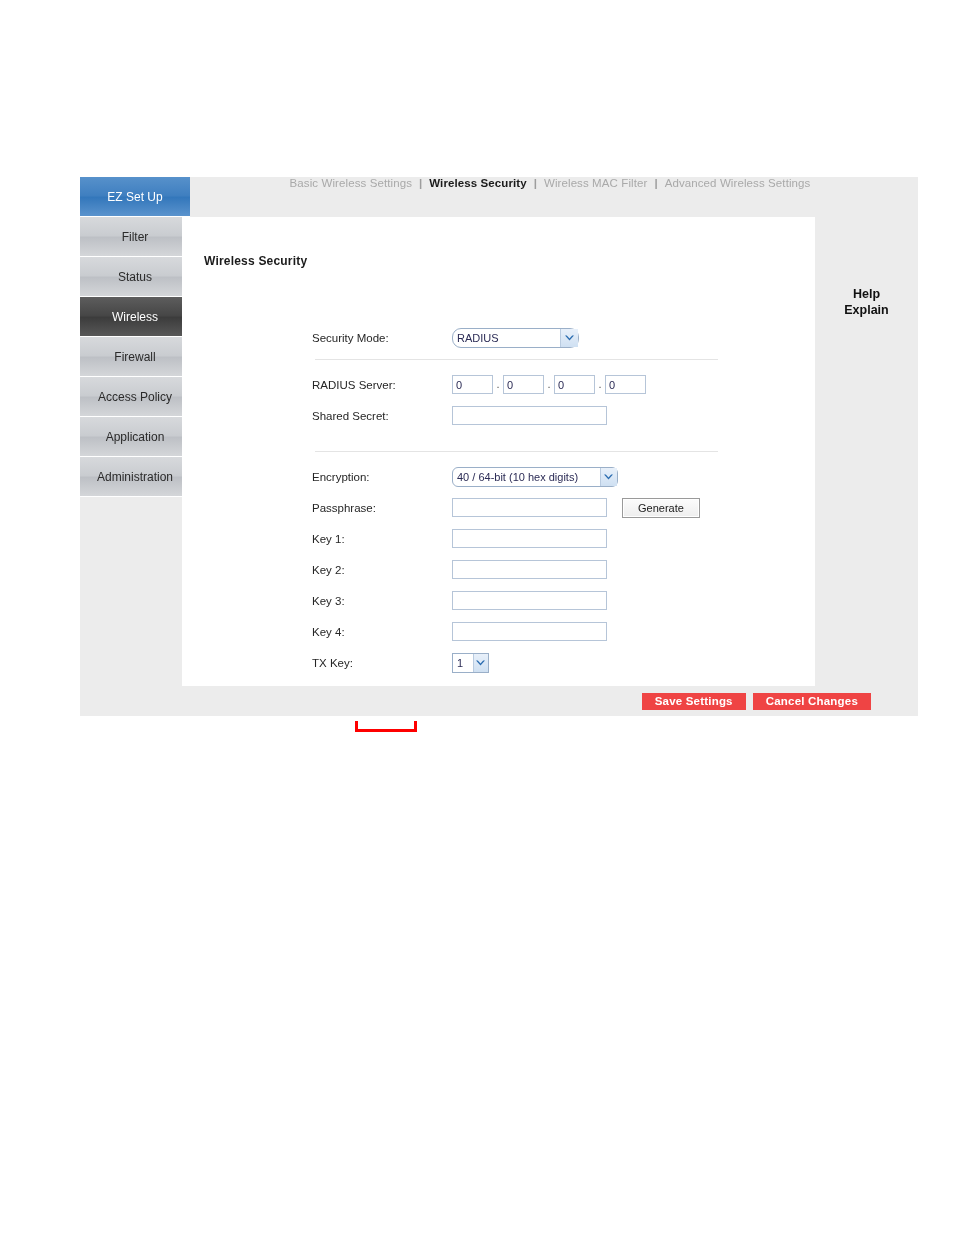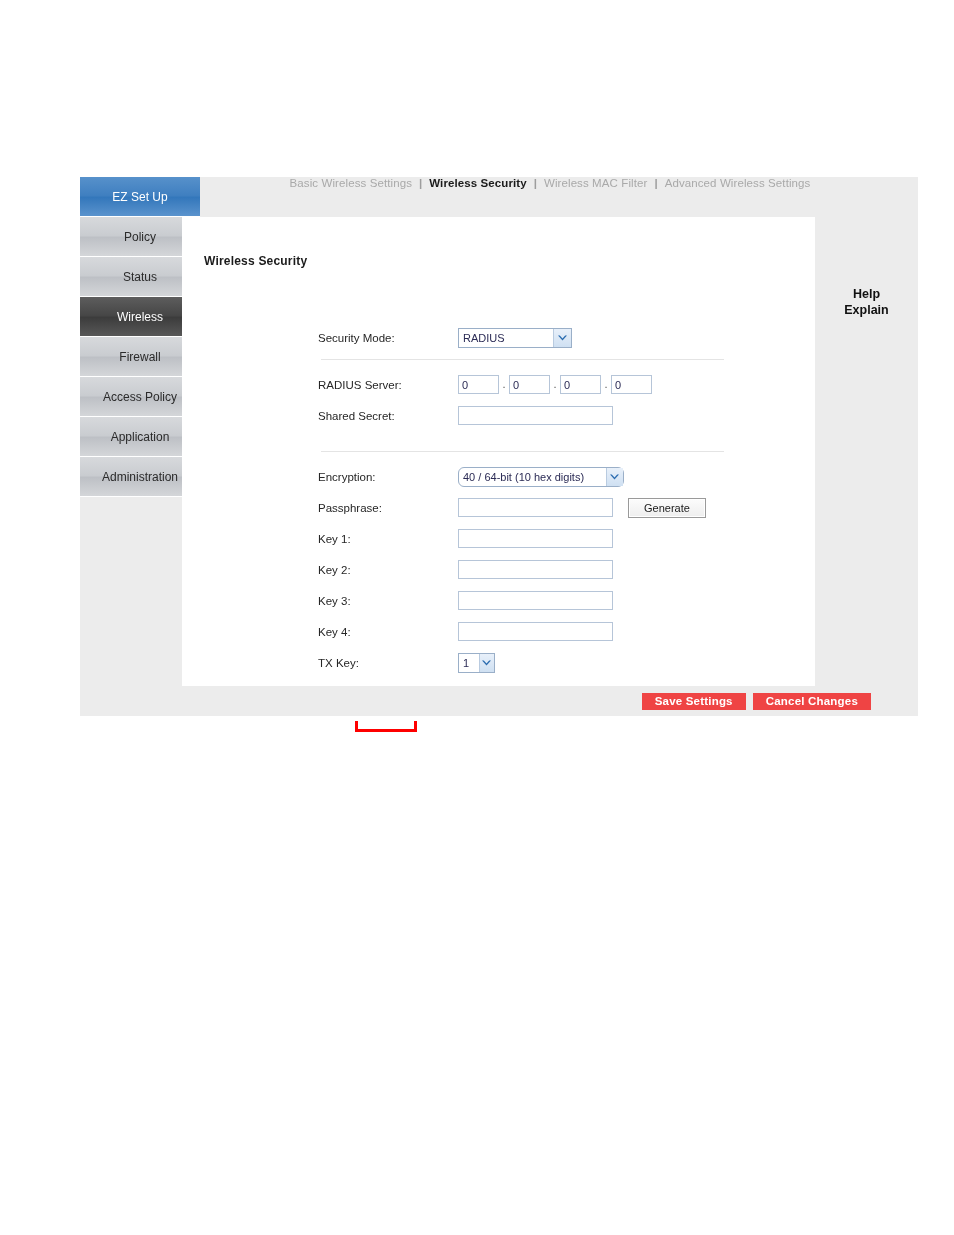--- a/index.html
+++ b/index.html
@@ -62,21 +62,21 @@
   }
 
   
   .sidebar {
     position: absolute;
     left: 0px;
     top: 0px;
     width: 102px;
   }
   .side-item {
-    width: 120px;
+    width: 110px;
     height: 40px;
     display: flex;
     align-items: center;
     justify-content: center;
     font-size: 12px;
     color: #2b2b2b;
     box-sizing: border-box;
     border-bottom: 1px solid #ffffff;
     background: linear-gradient(to bottom, #d7d9dc 0%, #c9ccd0 48%, #bdc0c5 52%, #d4d6d9 100%);
   }
@@ -130,21 +130,21 @@
     text-align: center;
     font-size: 12.5px;
     font-weight: bold;
     color: #111111;
     line-height: 16px;
   }
 
   
   .form {
     position: absolute;
-    left: 136px;
+    left: 130px;
     top: 105px;
     width: 470px;
   }
   .row {
     position: relative;
     height: 31px;
     display: flex;
     align-items: center;
   }
   .lbl {
@@ -208,21 +208,21 @@
     width: 17px;
     height: 18px;
     margin-left: auto;
     background: linear-gradient(to bottom, #e8f0fa 0%, #cfe0f2 100%);
     border-left: 1px solid #b9cbe0;
     display: flex;
     align-items: center;
     justify-content: center;
   }
   .sel .arrow svg { display: block; }
-  .sel-secmode { width: 114px; }
+  .sel-secmode { width: 127px; border-radius: 9px; }
   .sel-secmode .selval { width: 88px; }
   .sel-enc { width: 166px; border-radius: 6px; }
   .sel-enc .selval { width: 143px; }
   .sel-tx { width: 37px; }
   .sel-tx .selval { width: 14px; }
 
   
   .gen-btn {
     margin-left: 15px;
     box-sizing: border-box;
@@ -294,21 +294,21 @@
         <span class="tab-sep">|</span>
         <span class="tab-link">Advanced Wireless Settings</span>
       </div>
     </div>
 
     <div class="sidebar">
       <div class="side-item ez">
         <span>EZ Set Up</span>
       </div>
       <div class="side-item">
-        <span>Policy</span>
+        <span>Filter</span>
       </div>
       <div class="side-item">
         <span>Status</span>
       </div>
       <div class="side-item active">
         <span>Wireless</span>
       </div>
       <div class="side-item">
         <span>Firewall</span>
       </div>

